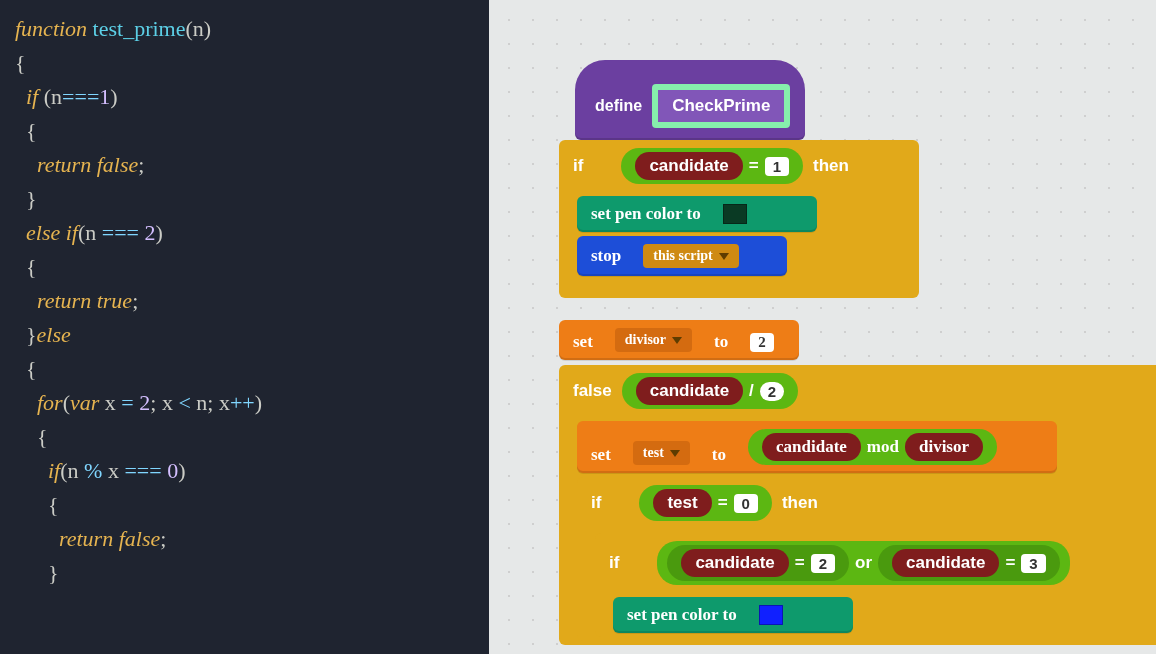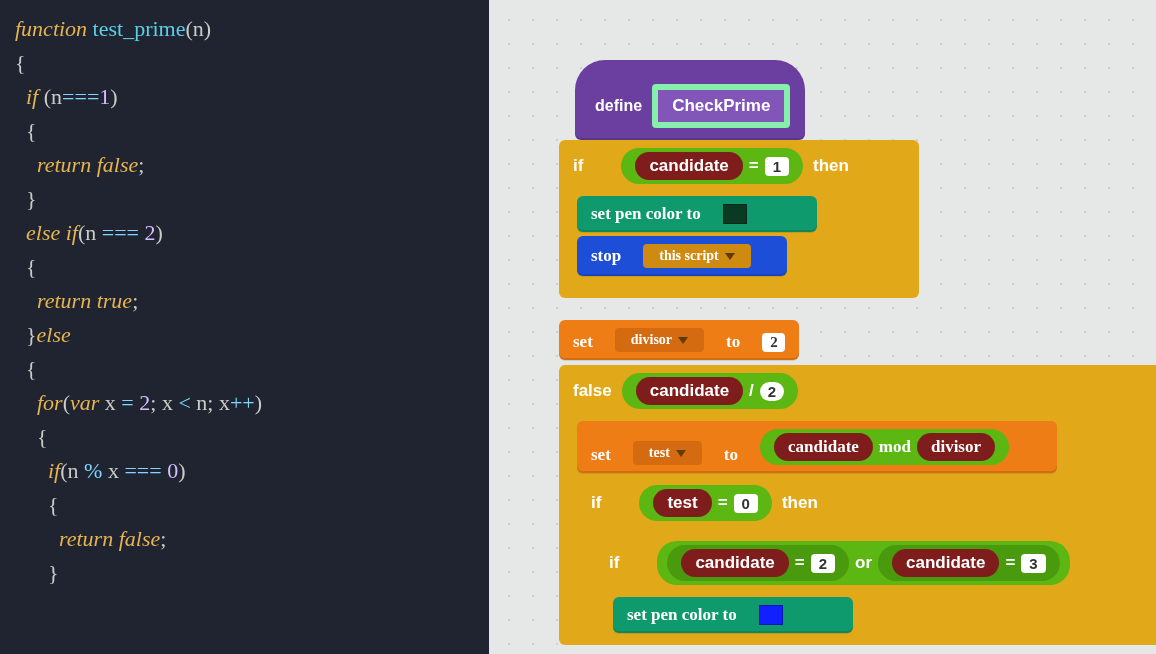--- a/index.html
+++ b/index.html
@@ -27,21 +27,21 @@
 
 
 .cblock { color:#fff; font-weight:bold; font-size:17px; border-radius:6px; box-shadow:inset 0 -2px 0 rgba(0,0,0,.12), 0 1px 0 rgba(0,0,0,.1); display:flex; align-items:center; padding:8px 14px; gap:22px; white-space:nowrap;font-family:Liberation Serif, serif; }
 .amber   { background:#1d4ed8; }
 .orange  { background:#ee7d16;align-items:flex-end; }
 .green   { background:#0e9a6c; }
 .pill    { border-radius:20px; padding:4px 14px; display:inline-flex; align-items:center; gap:6px; }
 .rpt-orange { background:#7f1d1d; color:#fff; }
 .rpt-lime   { background:#5cb712; color:#fff; }
 .whitebox { background:#fff; color:#333; font-weight:bold; border-radius:4px; padding:1px 8px; font-size:15px; min-width:20px; text-align:center; }
-.dd { background:#cf8a12; color:#fff; border-radius:4px; padding:4px 16px; font-size:14px; display:inline-flex; align-items:center; gap:6px; }
+.dd { background:#cf8a12; color:#fff; border-radius:4px; padding:4px 10px; font-size:14px; display:inline-flex; align-items:center; gap:6px; }
 .dd.orangedd { background:#d46b10; }
 .tri { display:inline-block; width:0;height:0; border-left:5px solid transparent;border-right:5px solid transparent;border-top:7px solid #5e3c00; }
 .swatch { width:24px; height:20px; border:1px solid rgba(0,0,0,.3); display:inline-block; }
 .swatch.dark { background:#0a3a24; }
 .swatch.blue { background:#1020ff; }
 
 
 .cwrap { background:#e1a91a; border-radius:6px; padding:0; }
 .cwrap > .ctop, .cwrap > .cbot { padding:8px 14px; display:flex; align-items:center; gap:10px; color:#fff; font-weight:bold; font-size:17px; }
 .cwrap > .cmid { margin-left:18px; background:transparent; padding:4px 0 4px 0; display:flex; flex-direction:column; gap:2px; }

